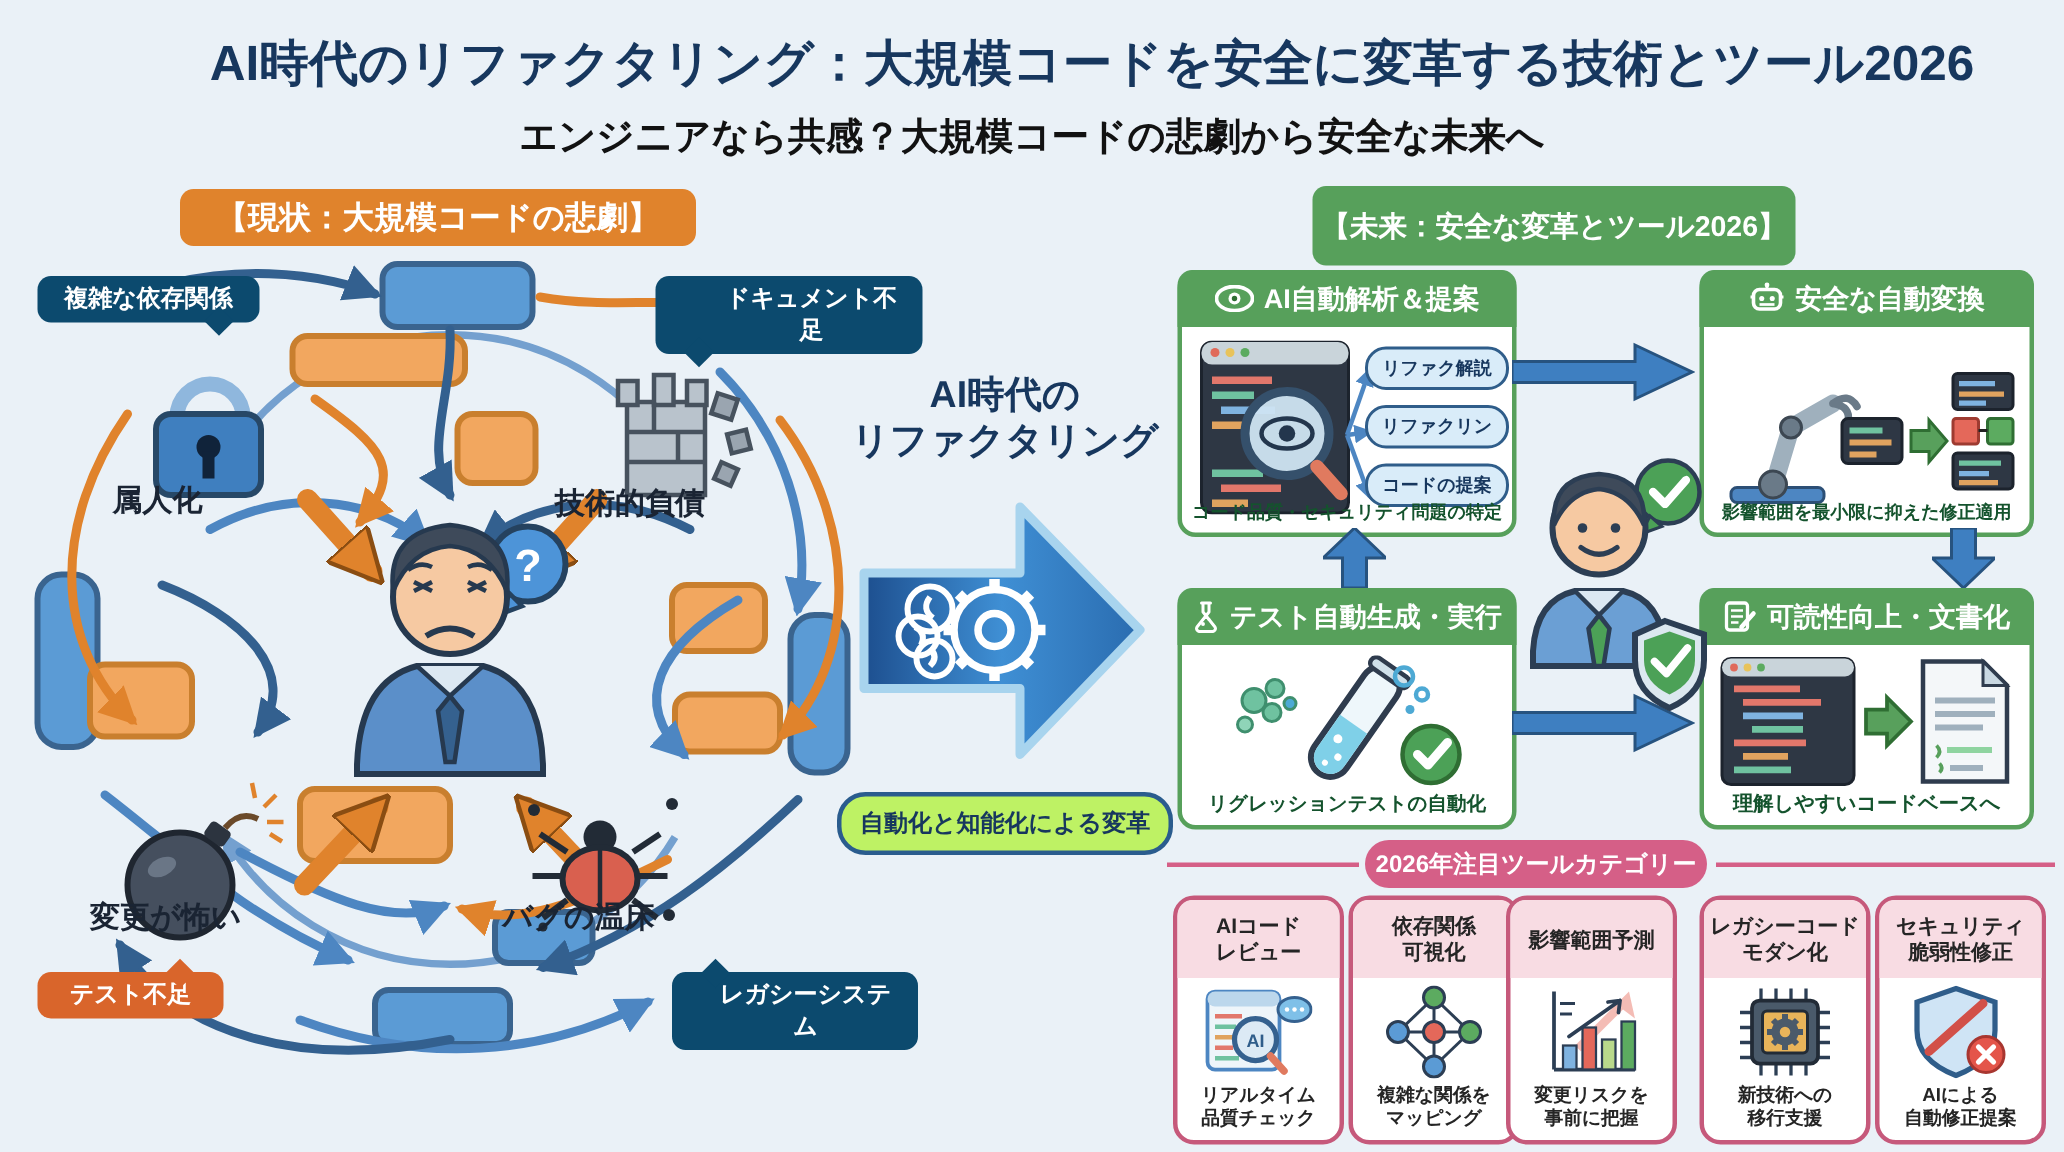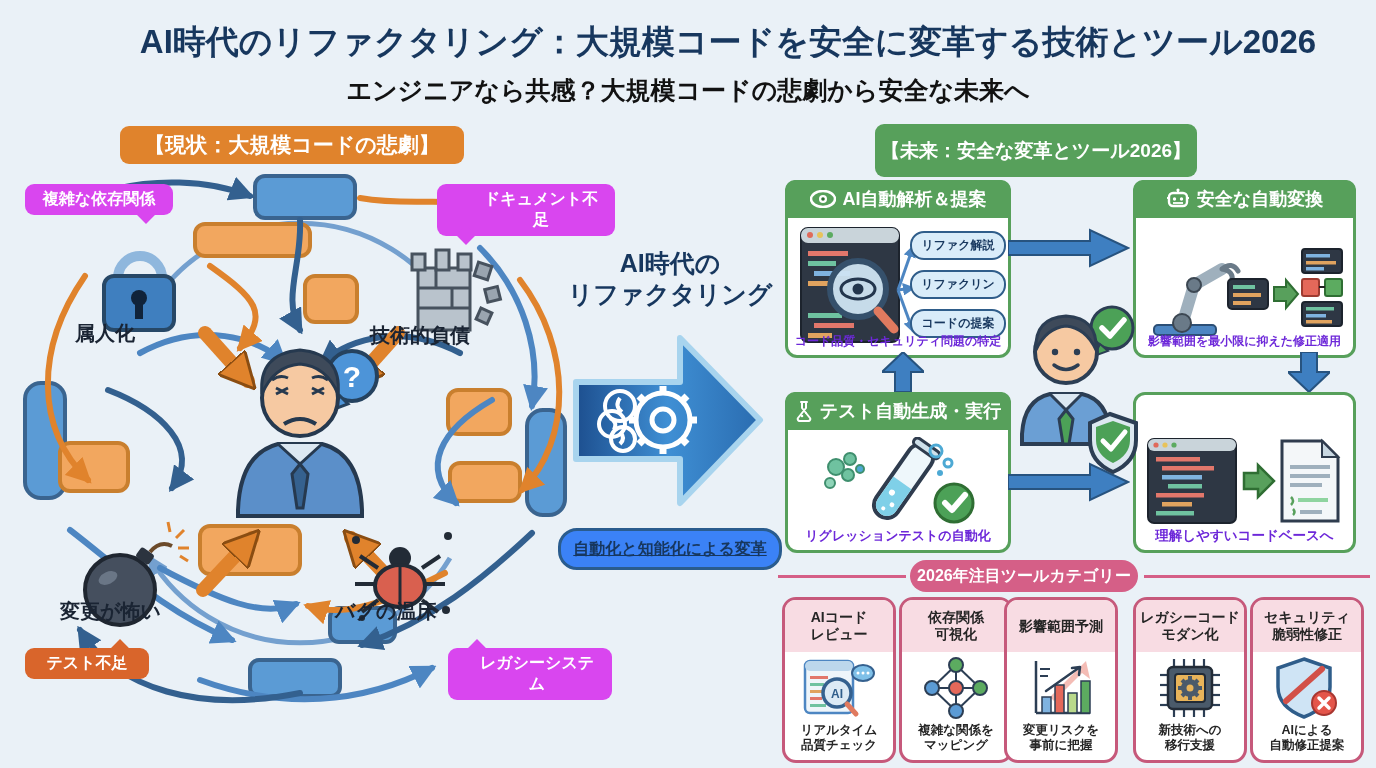--- a/index.html
+++ b/index.html
@@ -4,30 +4,30 @@
 <style>
   html,body{margin:0;padding:0;}
   body{font-family:"Liberation Sans","DejaVu Sans",sans-serif;}
   #stage{position:relative;width:1376px;height:768px;background:#eaf1f7;overflow:hidden;}
   .abs{position:absolute;}
   .main-title{left:0;width:100%;text-align:center;top:20px;font-size:33px;font-weight:bold;color:#17375e;margin-left:40px;}
   .subtitle{left:0;width:100%;text-align:center;top:74px;font-size:25px;font-weight:bold;color:#121212;}
   .section-header{color:#fff;font-weight:bold;display:flex;align-items:center;justify-content:center;border-radius:9px;}
   .hdr-orange{background:#e0832c;font-size:21px;}
   .hdr-green{background:#57a05b;font-size:19px;}
-  .bubble{background:#d946ef;color:#fff;font-weight:bold;font-size:16px;padding:5px 10px;border-radius:9px;text-align:center;}
+  .bubble{background:#0c4a6e;color:#fff;font-weight:bold;font-size:16px;padding:5px 10px;border-radius:9px;text-align:center;}
   .tail{position:absolute;width:14px;height:14px;background:inherit;transform:rotate(45deg);}
   .tail-br{bottom:-6px;right:20px;} .tail-bl{bottom:-6px;left:22px;}
   .tail-tr{top:-6px;right:22px;}  .tail-tl{top:-6px;left:22px;}
   .node-label{font-weight:bold;font-size:20px;color:#1a2433;}
   .center-label{font-weight:bold;font-size:25px;color:#17375e;text-align:center;line-height:1.25;}
-  .center-badge{background:#3b82f6;border:3px solid #2a5c8e;border-radius:19px;color:#17375e;font-weight:bold;font-size:16px;display:flex;align-items:center;justify-content:center;text-decoration:underline;}
+  .center-badge{background:#bef264;border:3px solid #2a5c8e;border-radius:19px;color:#17375e;font-weight:bold;font-size:16px;display:flex;align-items:center;justify-content:center;}
   .fbox{background:#fff;border:3px solid #57a05b;border-radius:12px;}
   .fbox-header{position:absolute;top:-3px;left:-3px;right:-3px;height:38px;background:#57a05b;border-radius:10px 10px 0 0;color:#fff;display:flex;align-items:center;justify-content:center;gap:7px;font-size:18px;font-weight:bold;}
-  .fbox-caption{position:absolute;bottom:5px;left:3px;right:3px;text-align:center;font-weight:bold;color:#6d28d9;}
+  .fbox-caption{position:absolute;bottom:5px;left:3px;right:3px;text-align:center;font-weight:bold;color:#14532d;}
   .pill{position:absolute;background:#d9ecf9;border:2px solid #2f5d8a;border-radius:14px;color:#17375e;font-size:12px;font-weight:bold;text-align:center;padding:4px 2px;width:88px;}
   .tools-line{position:absolute;height:3px;background:#d55f87;top:575px;}
   .tools-badge{background:#d55f87;color:#fff;border-radius:17px;font-weight:bold;font-size:16px;display:flex;align-items:center;justify-content:center;}
   .card{position:absolute;width:108px;height:160px;background:#fff;border:3px solid #c6597b;border-radius:14px;top:597px;}
   .card-header{height:52px;background:#f8dce3;border-radius:10px 10px 0 0;display:flex;flex-direction:column;justify-content:center;text-align:center;font-size:14px;font-weight:bold;color:#252525;line-height:1.2;}
   .card-caption{position:absolute;bottom:6px;width:100%;text-align:center;font-size:12.5px;font-weight:bold;color:#252525;line-height:1.25;}
   .card-icon{position:absolute;top:57px;left:50%;transform:translateX(-50%);}
 </style>
 </head>
 <body>
@@ -336,20 +336,30 @@
       <circle cx="128" cy="14" r="6" fill="none" stroke="#4da9d4" stroke-width="3"></circle>
       <circle cx="140" cy="26" r="4" fill="none" stroke="#4da9d4" stroke-width="3"></circle>
       <circle cx="132" cy="36" r="3" fill="#4da9d4"></circle>
       <circle cx="146" cy="66" r="19" fill="#4ca157" stroke="#2f6e33" stroke-width="3"></circle>
       <polyline points="137,66 144,73 157,58" fill="none" stroke="#fff" stroke-width="6" stroke-linecap="round" stroke-linejoin="round"></polyline>
     </svg>
     <div class="fbox-caption" style="font-size:13px;">リグレッションテストの自動化</div>
   </div>
 
   <div class="abs fbox" style="left:1133px;top:392px;width:217px;height:155px;">
+    <div class="fbox-header">
+      <svg width="22" height="22" viewBox="0 0 22 22">
+        <rect x="2" y="2" width="14" height="18" rx="2" fill="none" stroke="#fff" stroke-width="2.2"></rect>
+        <line x1="5" y1="7" x2="13" y2="7" stroke="#fff" stroke-width="1.8"></line>
+        <line x1="5" y1="11" x2="13" y2="11" stroke="#fff" stroke-width="1.8"></line>
+        <line x1="5" y1="15" x2="10" y2="15" stroke="#fff" stroke-width="1.8"></line>
+        <line x1="12" y1="18" x2="20" y2="9" stroke="#fff" stroke-width="3" stroke-linecap="round"></line>
+      </svg>
+      <span>可読性向上・文書化</span>
+    </div>
     <svg class="abs" style="left:10px;top:42px;" width="196" height="88" viewBox="0 0 196 88">
       <rect x="2" y="2" width="88" height="84" rx="6" fill="#2e3744" stroke="#1c232d" stroke-width="2"></rect>
       <rect x="2" y="2" width="88" height="12" rx="6" fill="#c9d4da"></rect>
       <circle cx="10" cy="8" r="2.6" fill="#e06a5a"></circle>
         <circle cx="19" cy="8" r="2.6" fill="#e8c35a"></circle>
         <circle cx="28" cy="8" r="2.6" fill="#5cab60"></circle>
       <rect x="10" y="20" width="44" height="4.5" fill="#e2776b"></rect>
         <rect x="16" y="29" width="52" height="4.5" fill="#e2776b"></rect>
       <rect x="16" y="38" width="40" height="4.5" fill="#7fb3e0"></rect>
         <rect x="22" y="47" width="34" height="4.5" fill="#6fc2a0"></rect>

